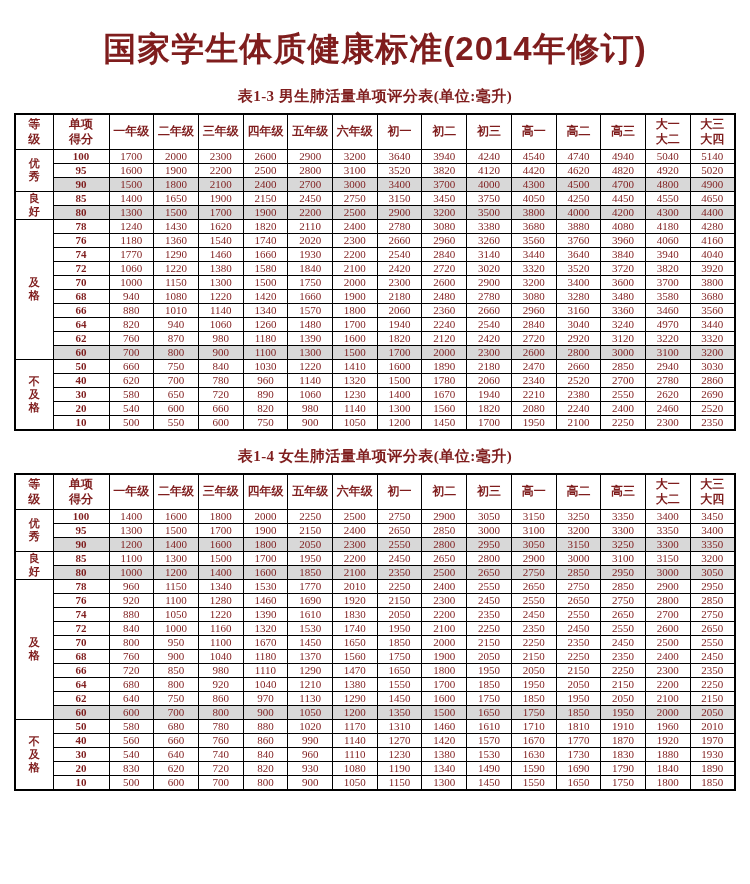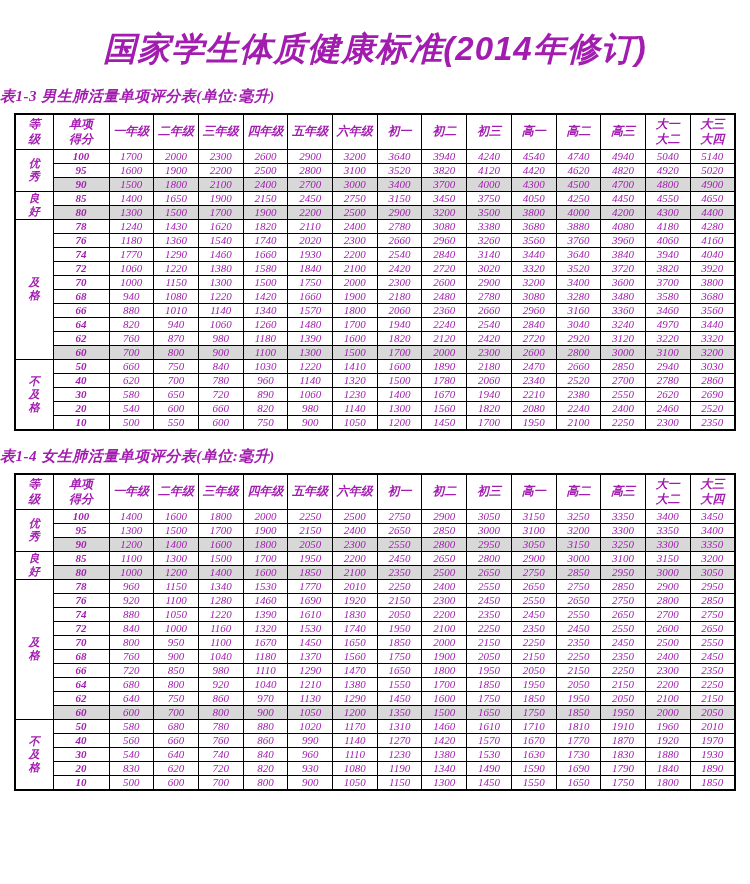--- a/index.html
+++ b/index.html
@@ -6,35 +6,34 @@
     margin: 0;
     padding: 0;
     background: #ffffff;
   }
   .doc {
     width: 750px;
     height: 884px;
     background: #ffffff;
     overflow: hidden;
     font-family: "Liberation Serif", serif;
-    color: #a21caf;
-    font-style: italic;
+    color: #7f1d1d;
   }
   .title {
     margin: 0;
     padding-top: 28px;
     text-align: center;
     font-family: "Liberation Sans", "DejaVu Sans", sans-serif;
     font-weight: 600;
     font-size: 33px;
     letter-spacing: 1px;
     line-height: 1.3;
   }
   .caption {
-    text-align: left;
+    text-align: center;
     font-family: "Liberation Serif", "DejaVu Serif", serif;
     font-weight: bold;
     font-size: 15px;
     margin-top: 16px;
     margin-bottom: 7px;
     letter-spacing: 0.5px;
   }
   table.score-table {
     border-collapse: collapse;
     table-layout: fixed;

